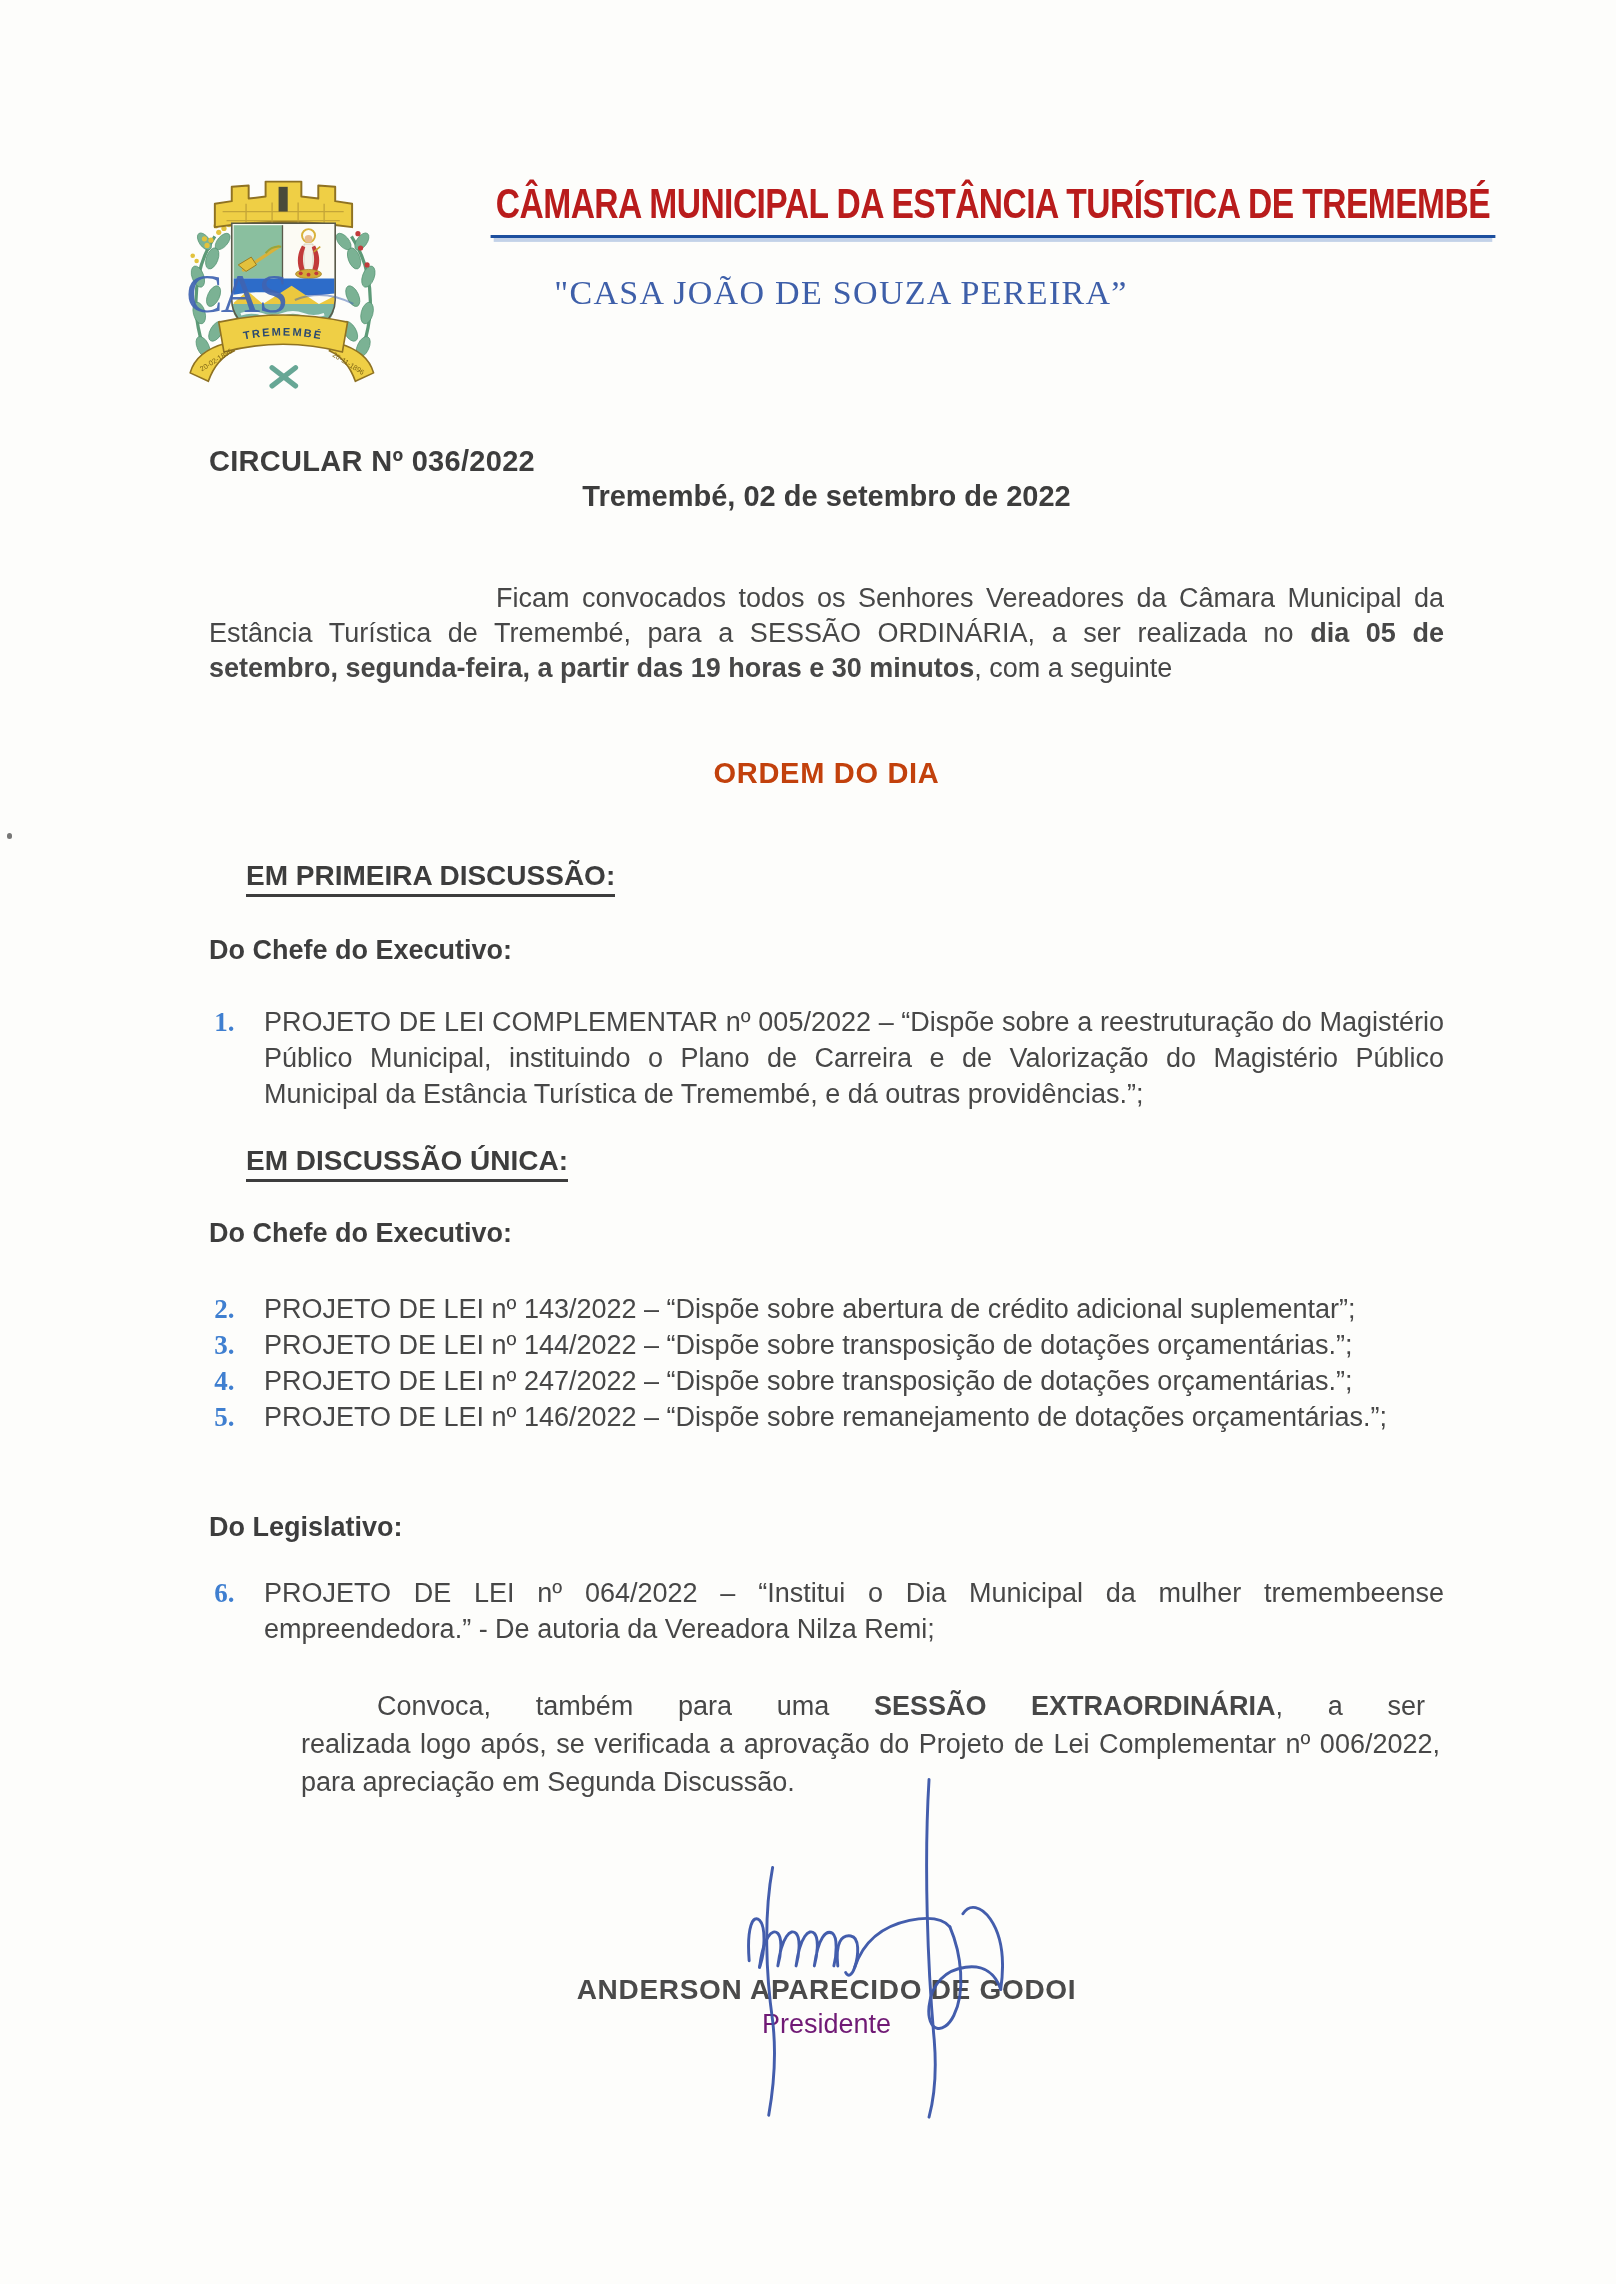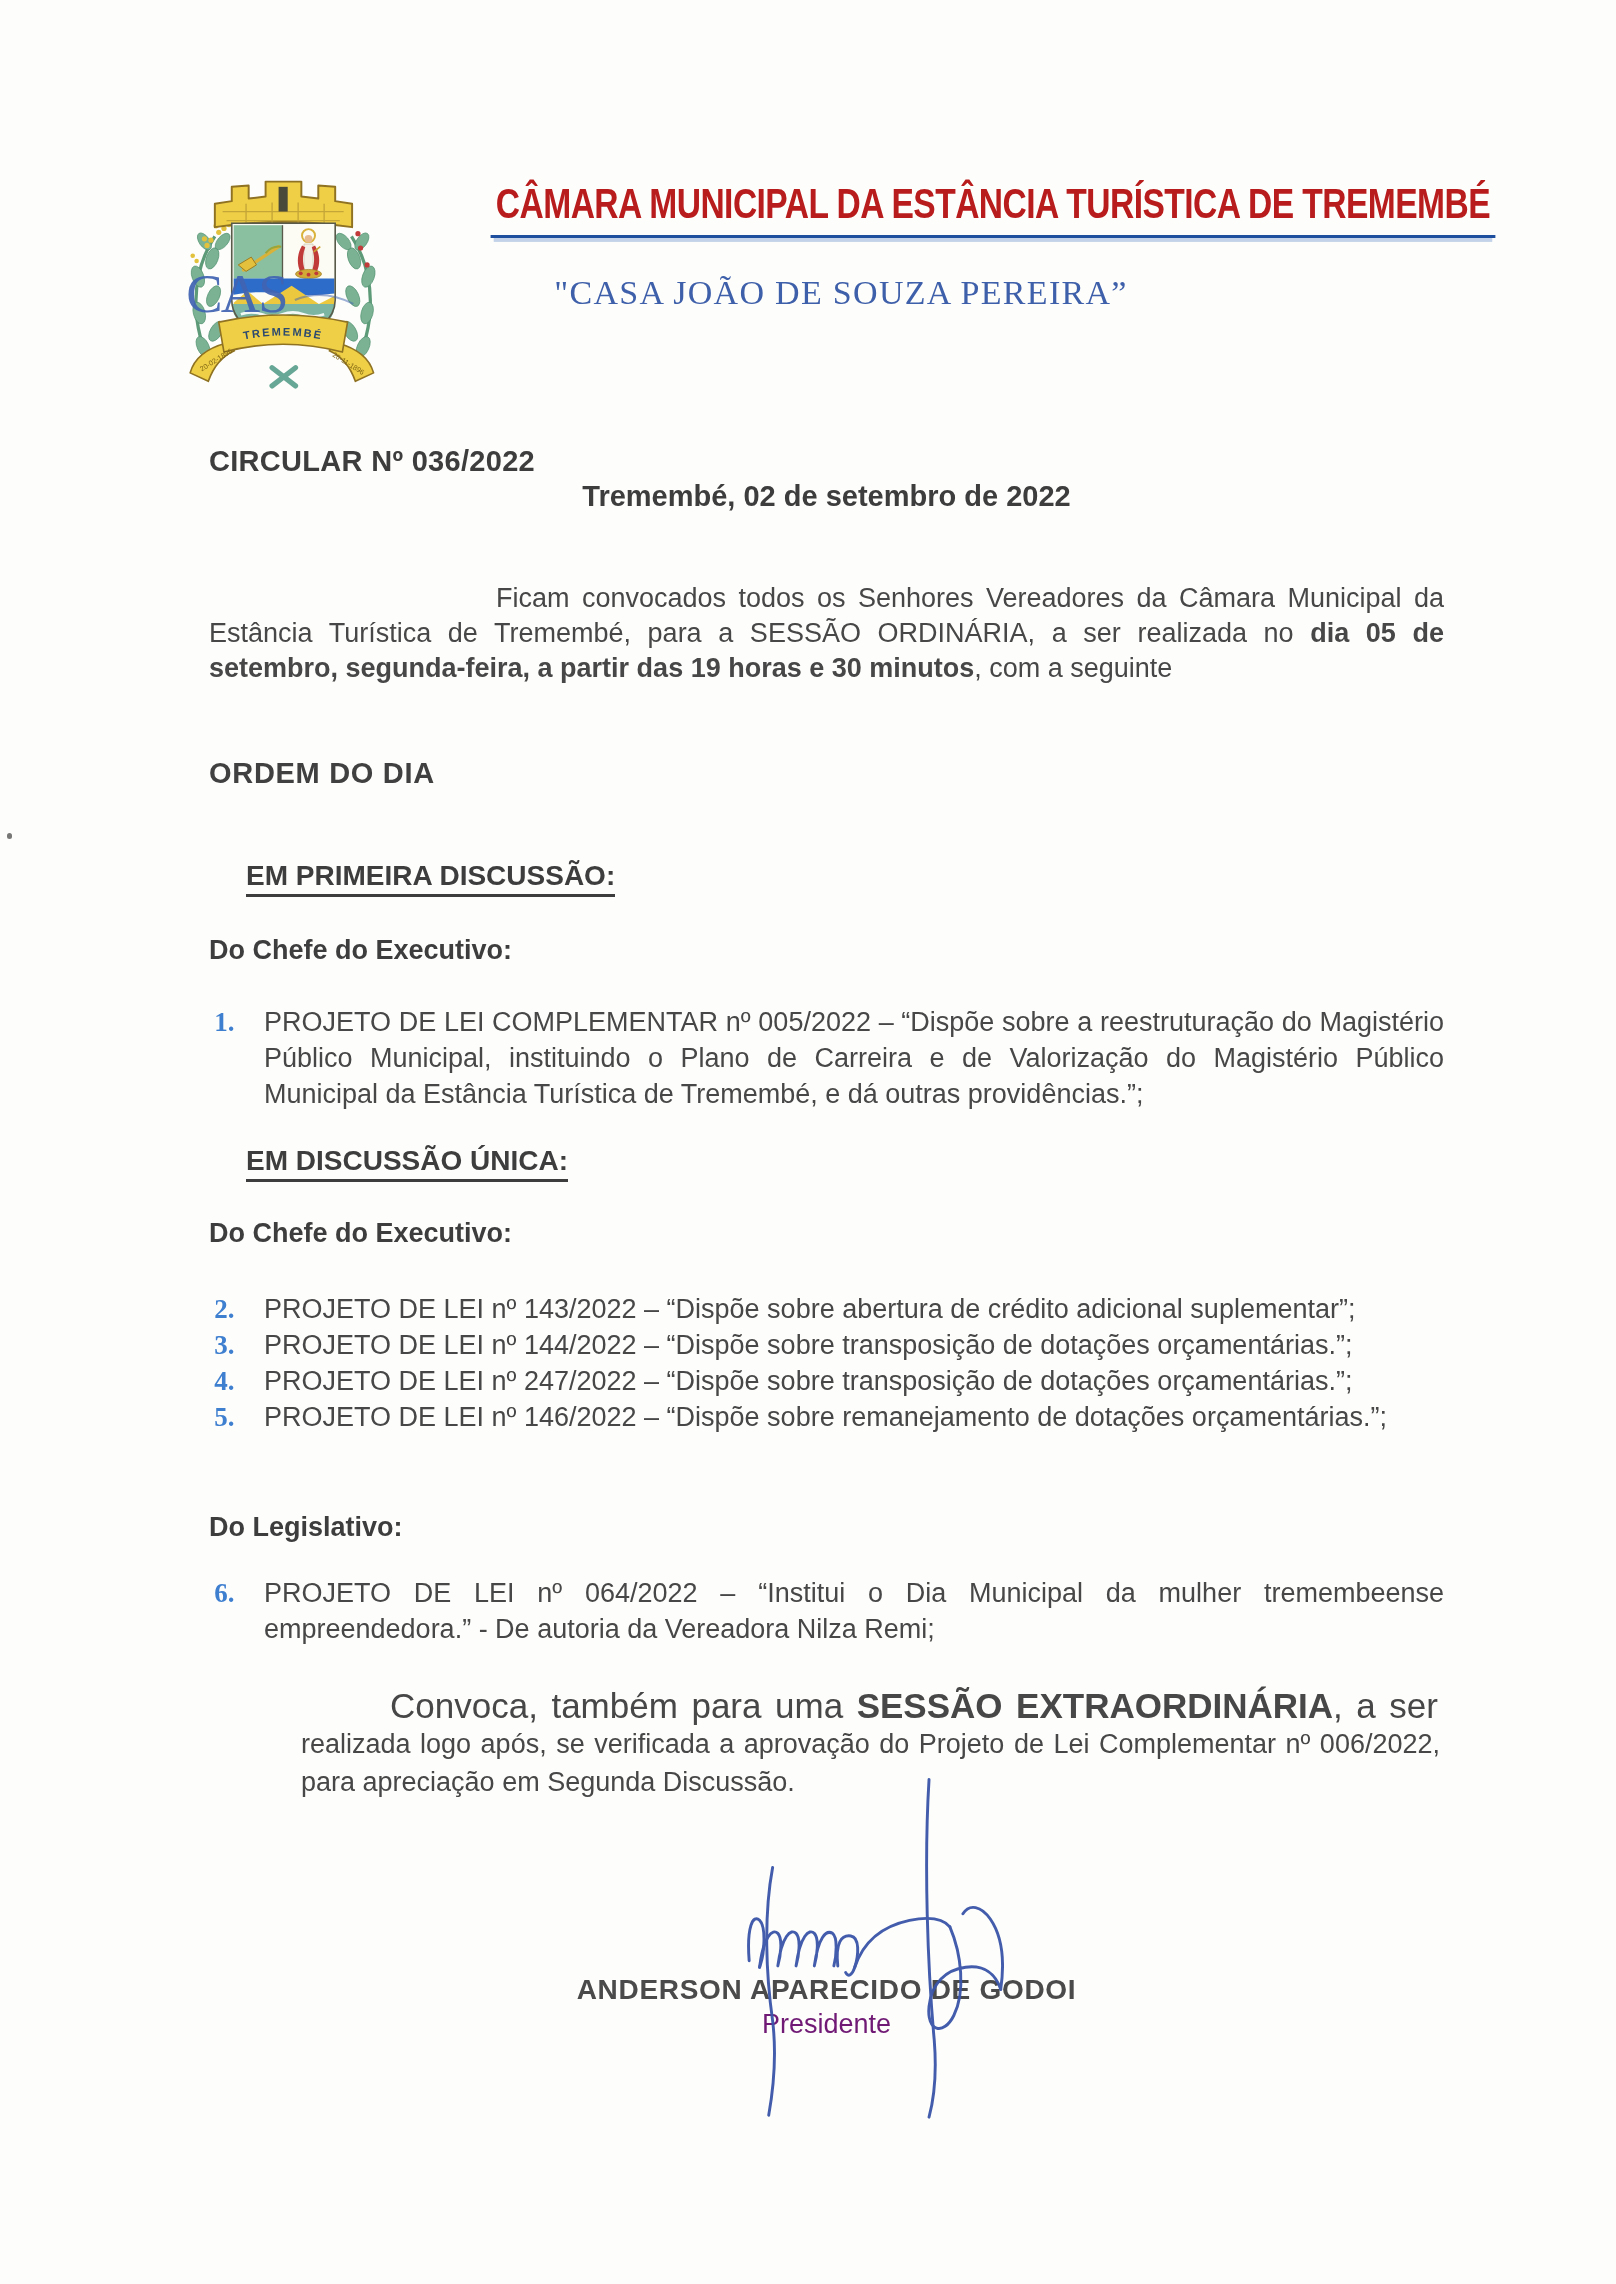--- a/index.html
+++ b/index.html
@@ -47,21 +47,21 @@
 
   
   .intro{
     top:581px;left:209px;width:1235px;
     font-size:27px;line-height:35px;
     text-align:justify;
     text-indent:287px;
   }
   .b{font-weight:bold;}
 
-  .agenda-title{top:757px;left:209px;width:1235px;text-align:left;font-size:29px;font-weight:bold;color:#404040;letter-spacing:0.7px;}
+  .agenda-title{top:757px;left:209px;width:1235px;text-align:center;font-size:29px;font-weight:bold;color:#c2410c;letter-spacing:0.7px;}
 
   .section-heading{font-size:28px;font-weight:bold;color:#3d3d3d;margin-left:37px;}
   .section-heading .u{border-bottom:3.3px solid #3d3d3d;padding-bottom:2.6px;}
   .h1pos{top:860px;left:209px;}
   .h2pos{top:1145px;left:209px;}
   .sub1pos{top:935px;left:209px;}
   .sub2pos{top:1218px;left:209px;}
   .sub3pos{top:1512px;left:209px;}
   .subheading{font-size:27px;font-weight:bold;color:#3d3d3d;}
 
@@ -74,22 +74,22 @@
     flex:0 0 55px;
     color:#3f7fd0;
     font-family:"Liberation Serif","DejaVu Serif",serif;
     font-weight:bold;
     padding-left:5.2px;
     box-sizing:border-box;
   }
   .item-text{flex:1;text-align:justify;}
 
   .closing-line1{
-    top:1687px;left:299px;width:1139px;
-    font-size:35px;line-height:38px;
+    top:1687px;left:286px;width:1139px;
+    font-size:27px;line-height:38px;
     text-align:justify;
     text-indent:91px;
     white-space:normal;
   }
   .closing-line1::after{content:"";display:inline-block;width:100%;height:0;}
   .closing-rest{
     top:1725px;left:301px;width:1139px;
     font-size:27px;line-height:38px;
     text-align:justify;
   }

